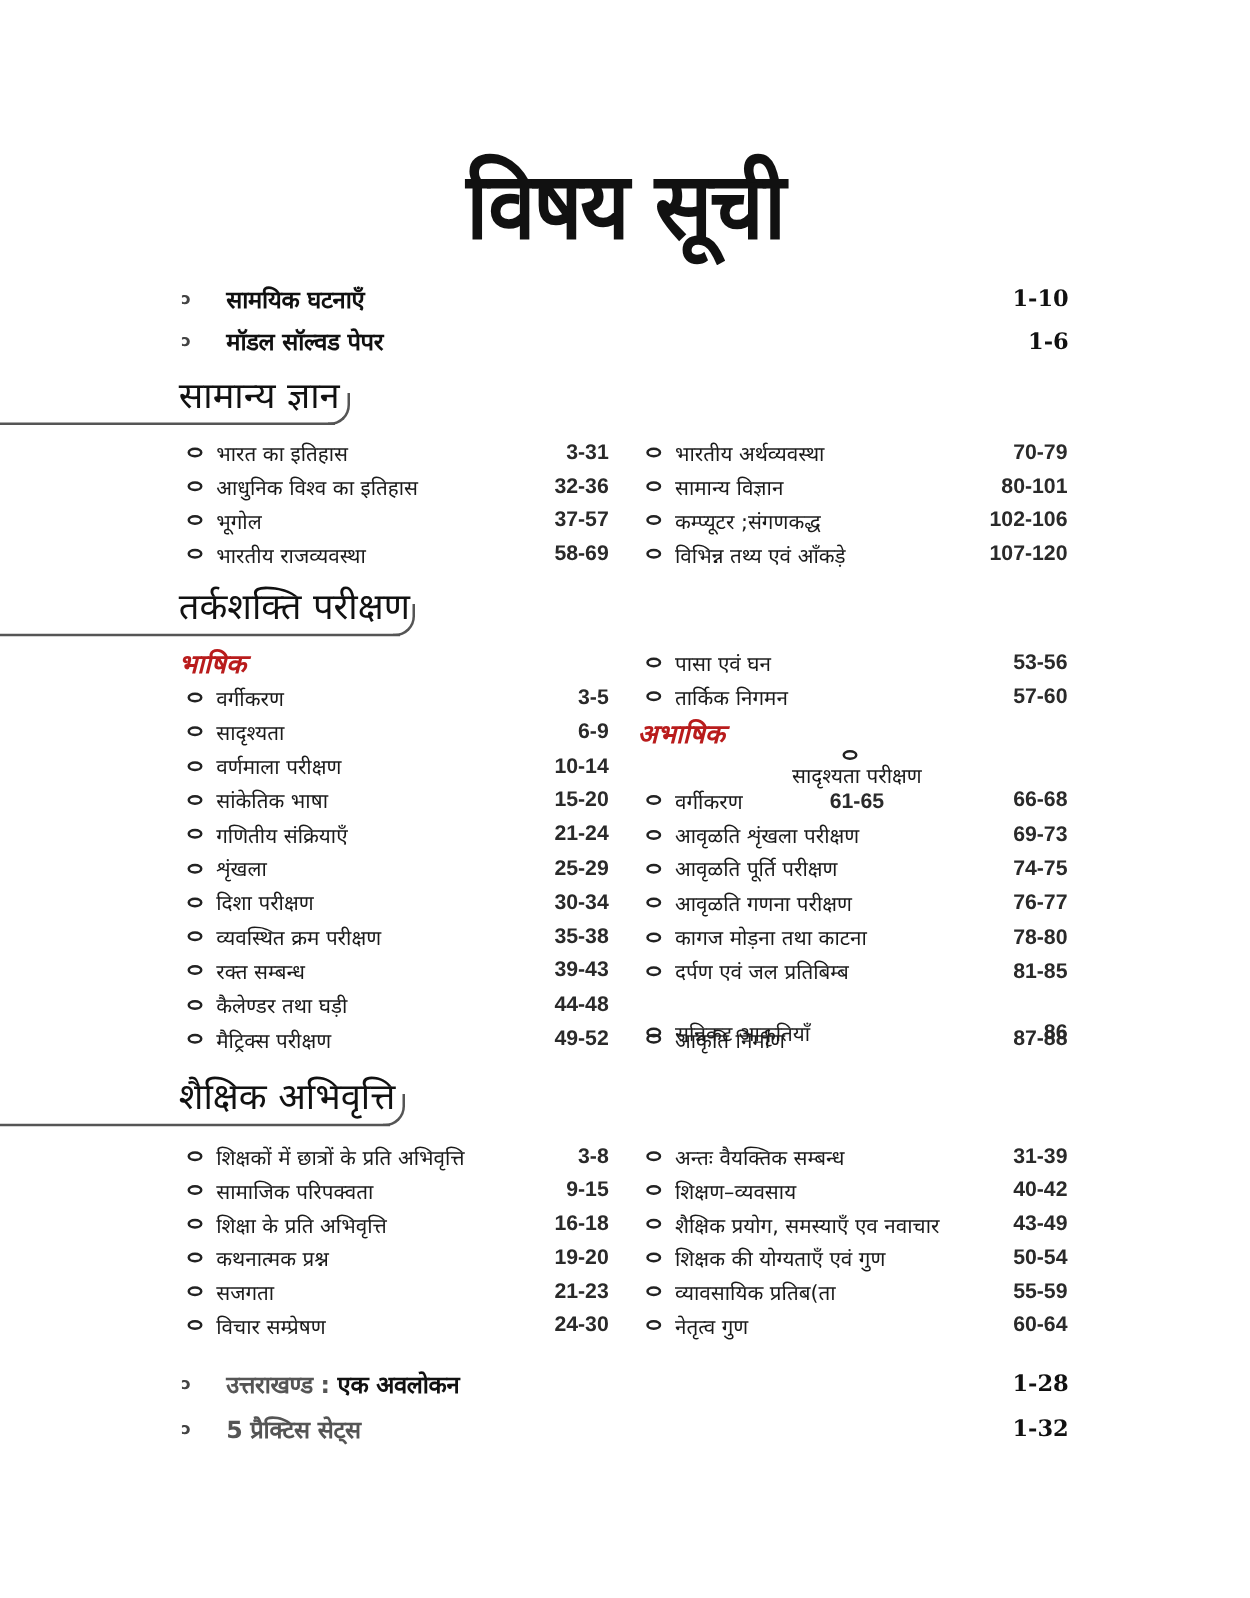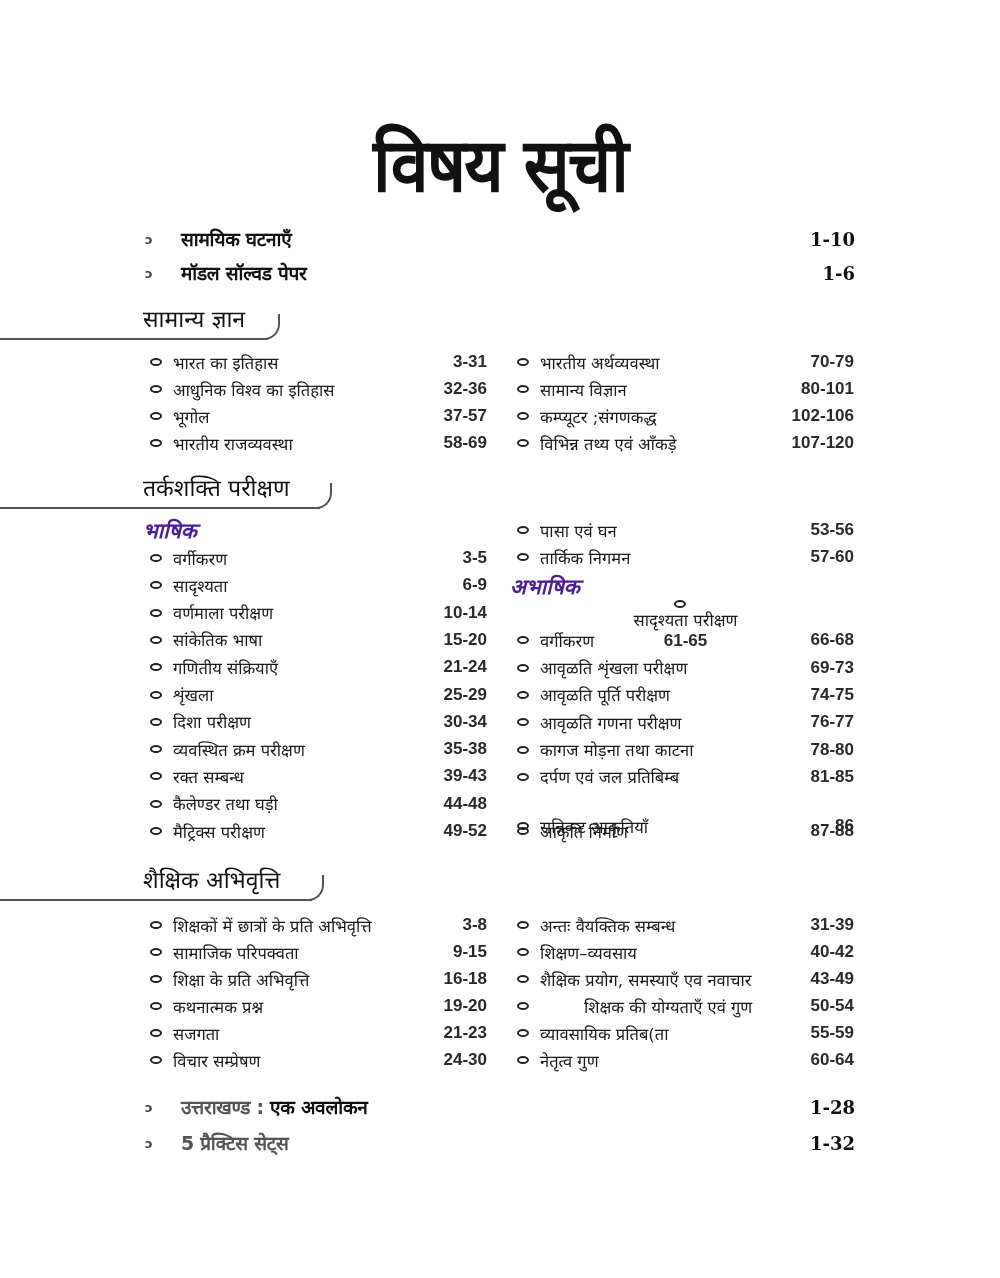--- a/index.html
+++ b/index.html
@@ -11,29 +11,29 @@
     .top-item { position: absolute; left: 145px; width: 710px; height: 30px; display: flex; align-items: center; }
     .top-item .hook { width: 36px; font-size: 13px; color: #444; font-weight: bold; }
     .top-item .label { font-family: "DejaVu Sans", sans-serif; font-weight: bold; font-size: 19px; color: #111; flex: 1; letter-spacing: -0.3px; }
     .top-item .label.gray { color: #555; }
     .top-item .pages { font-family: "DejaVu Serif", serif; font-weight: bold; font-size: 18px; color: #111; text-align: right; }
     .sec-head { position: absolute; left: 0; height: 40px; }
     .sec-head .line { position: absolute; left: 0; bottom: 0; height: 2px; background: #555; }
     .sec-head .curve { position: absolute; bottom: 0; width: 16px; height: 24px;
                        border-right: 2px solid #555; border-bottom: 2px solid #555;
                        border-bottom-right-radius: 16px; }
-    .sec-head .text { position: absolute; left: 143px; bottom: 6px; font-size: 23px; color: #111; white-space: nowrap; }
+    .sec-head .text { position: absolute; left: 143px; bottom: 6px; font-size: 29px; color: #111; white-space: nowrap; }
     .row { position: absolute; height: 26px; display: flex; align-items: center; }
     .row .bullet { width: 12px; height: 8px; border: 2px solid #222; border-radius: 50%; box-sizing: border-box; margin-right: 11px; flex: none; }
     .row .label { flex: 1; font-size: 16.5px; color: #1a1a1a; white-space: nowrap; }
     .row .pages { font-family: "Liberation Sans", sans-serif; font-weight: bold; font-size: 17px; color: #2a2a2a; text-align: right; }
     .col-left { left: 150px; width: 337px; }
     .col-right { left: 517px; width: 337px; }
     .subhead { position: absolute; font-family: "DejaVu Serif", serif; font-weight: bold; font-style: italic;
-               font-size: 21px; color: #4c1d95; }
+               font-size: 21px; color: #b91c1c; }
   </style>
 </head>
 <body>
 
 <div class="title">विषय सूची</div>
 
 <div class="top-item" style="top:224px;">
   <span class="hook">ɔ</span>
   <span class="label">सामयिक घटनाएँ</span>
   <span class="pages">1-10</span>
@@ -259,21 +259,21 @@
     <div class="row col-right" style="top: 939px;">
       <span class="bullet"></span>
       <span class="label">शिक्षण–व्यवसाय</span>
       <span class="pages">40-42</span>
     </div>
     <div class="row col-right" style="top: 966px;">
       <span class="bullet"></span>
       <span class="label">शैक्षिक प्रयोग, समस्याएँ एव नवाचार</span>
       <span class="pages">43-49</span>
     </div>
-    <div class="row col-right" style="top: 993px; gap: 44px;">
+    <div class="row col-right" style="top: 993px;">
       <span class="bullet"></span>
       <span class="label">शिक्षक की योग्यताएँ एवं गुण</span>
       <span class="pages">50-54</span>
     </div>
     <div class="row col-right" style="top: 1020px;">
       <span class="bullet"></span>
       <span class="label">व्यावसायिक प्रतिब(ता</span>
       <span class="pages">55-59</span>
     </div>
     <div class="row col-right" style="top: 1047px;">

